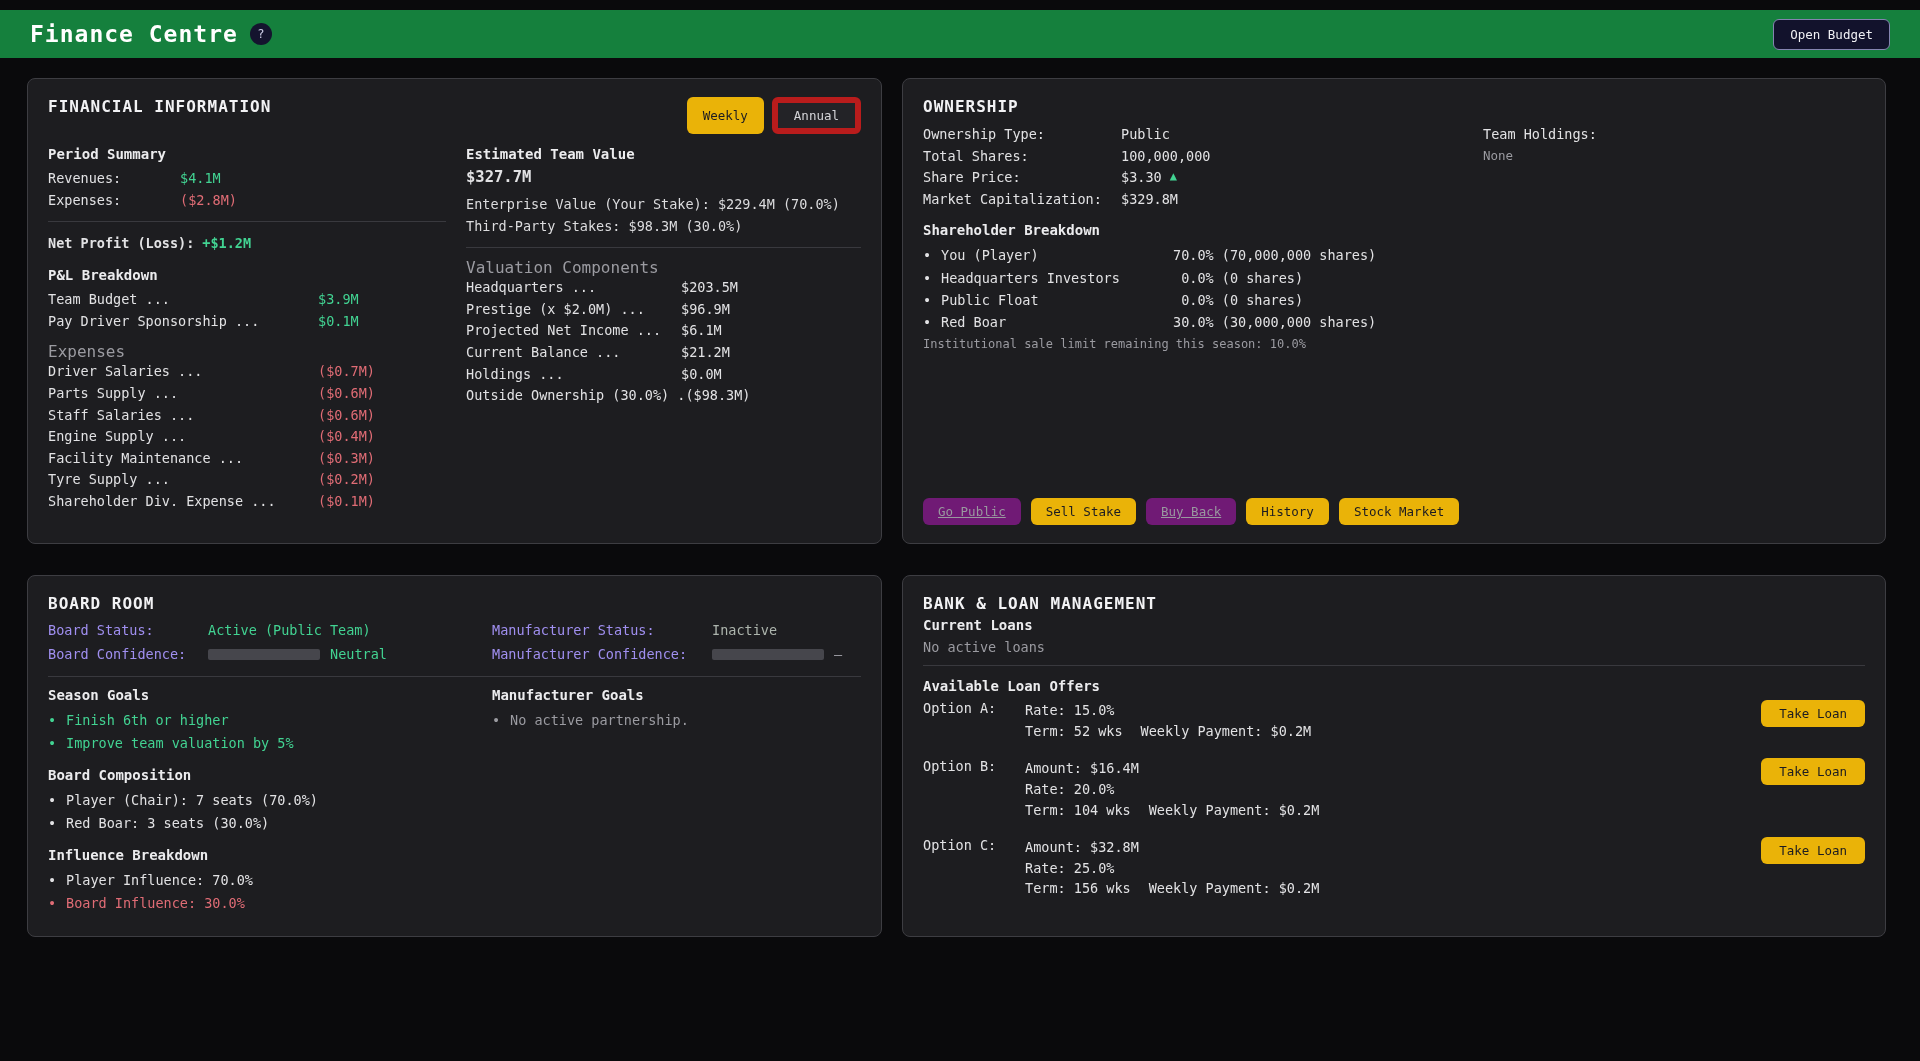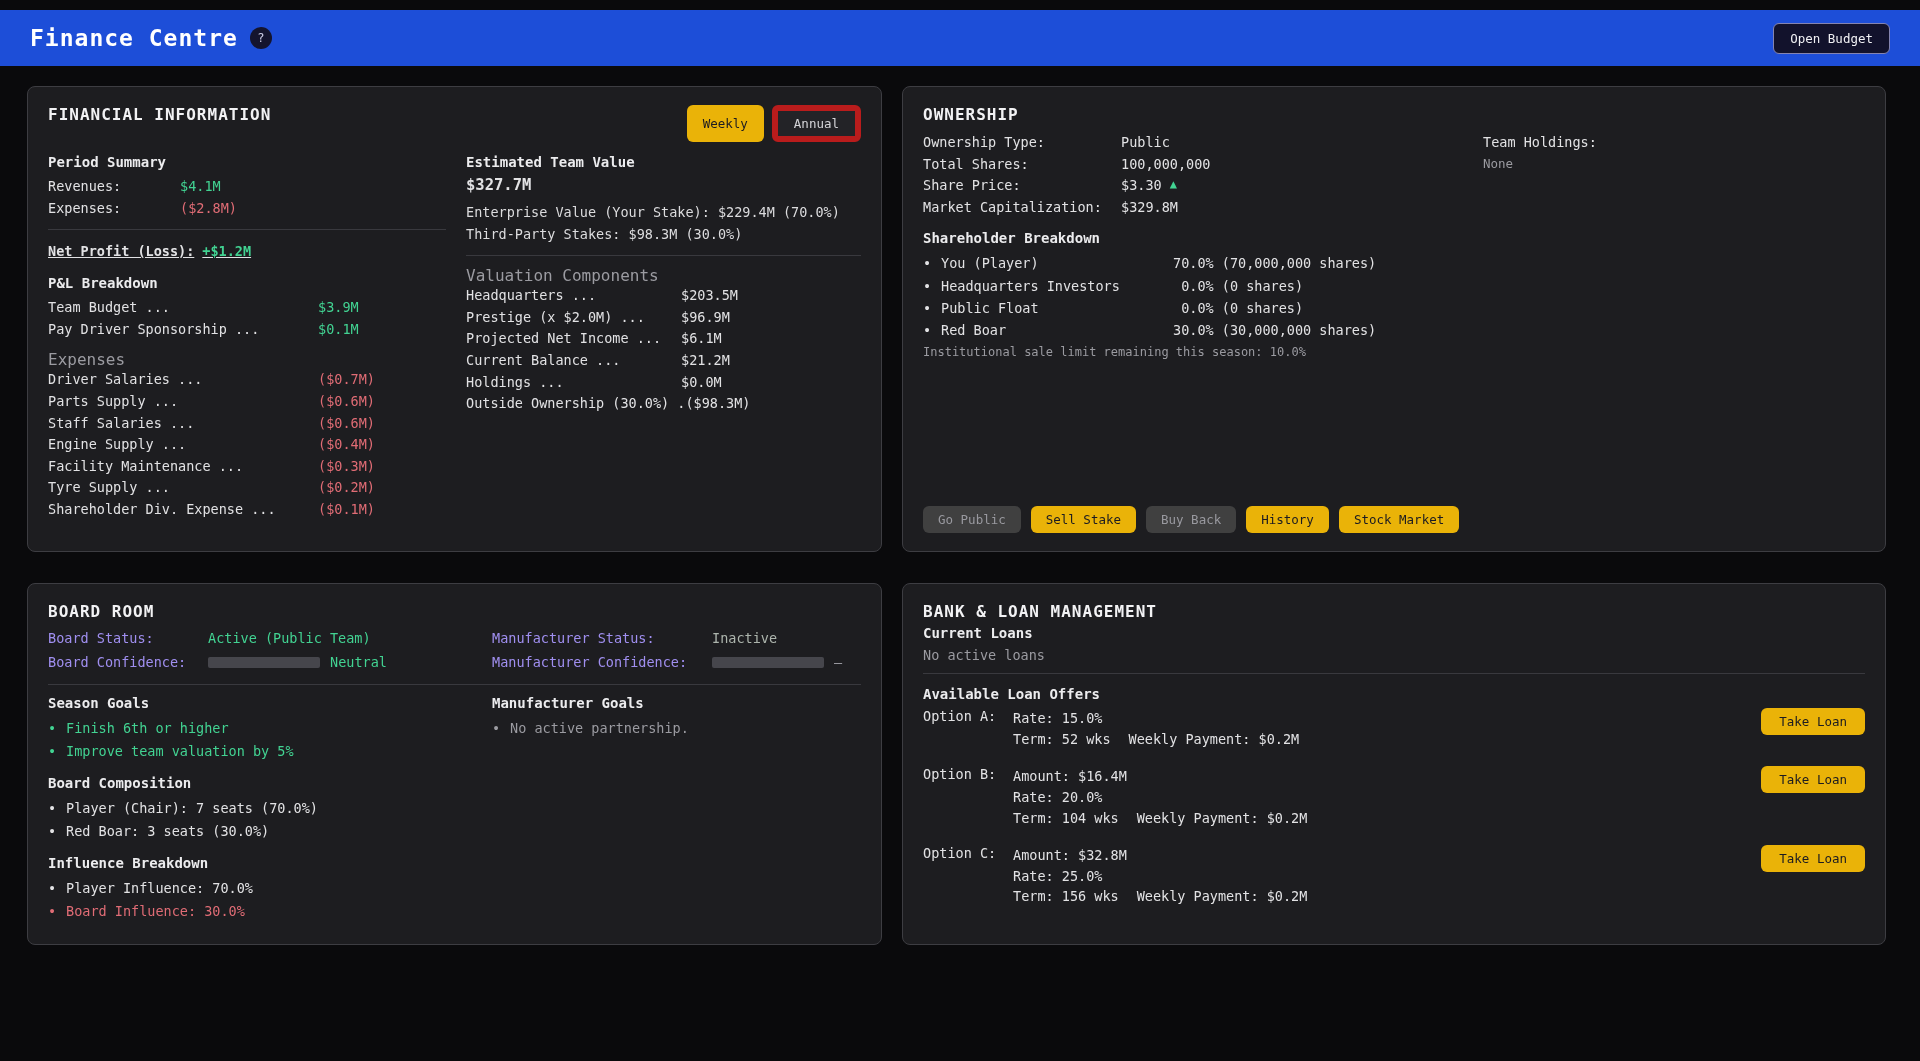--- a/index.html
+++ b/index.html
@@ -7,22 +7,22 @@
   body {
     background:#0a0a0c;
     color:#e2e2e4;
     font-family:"DejaVu Sans Mono", monospace;
     font-size:13.5px;
   }
 
   
   .topbar {
     margin-top:10px;
-    height:56px;
-    background:#1d4ed8;
+    height:48px;
+    background:#15803d;
     display:flex; align-items:center; justify-content:space-between;
     padding:0 30px;
   }
   .title-wrap { display:flex; align-items:center; gap:12px; }
   .page-title { font-size:23px; font-weight:bold; color:#ffffff; letter-spacing:1px; }
   .help-badge {
     width:22px; height:22px; border-radius:50%;
     background:#14142e; color:#cfcfe8;
     display:flex; align-items:center; justify-content:center;
     font-size:12px; cursor:pointer;
@@ -72,30 +72,30 @@
   .w198 .lbl { min-width:198px; }
   .w160 .lbl { min-width:160px; }
   .w220 .lbl { min-width:220px; }
 
   .divider { border:0; border-top:1px solid #39393e; margin:10px 0; }
 
   
   .fi-cols { display:flex; gap:20px; }
   .fi-left { flex:0 0 398px; }
   .fi-right { flex:1; }
-  .net-row { margin:4px 0 2px; font-weight:bold; line-height:1.7;text-decoration:underline; }
+  .net-row { margin:4px 0 2px; font-weight:bold; line-height:1.7; }
   .net-row .green { margin-left:8px; }
   .team-value-num { font-size:15.5px; font-weight:bold; margin:4px 0 8px; }
   .tv-line { line-height:1.6; color:#dcdcde; }
 
   .toggle-group { display:flex; gap:8px; }
   .btn.sm { padding:5px 16px; font-size:12.5px; }
   .btn.lav { background:#eab308; color:#1b1b22; }
   .btn.darkbtn { background:#232327; color:#d4d4d8; border:6px solid #b91c1c; }
-  .btn.disabled { background:#404040; color:#99999f; }
+  .btn.disabled { background:#701a75; color:#99999f;text-decoration:underline; }
 
   
   .own-top { display:flex; }
   .own-info { flex:0 0 560px; }
   .holdings-block { line-height:1.6; }
   .holdings-val { font-size:12.5px; }
   .price-arrow { margin-left:8px; font-size:12px; }
   .sh-row { display:flex; line-height:1.65; }
   .sh-row .dot { width:18px; flex:0 0 18px; }
   .sh-row .name { flex:0 0 232px; }
@@ -110,21 +110,21 @@
   .bar {
     display:inline-block; width:112px; height:11px;
     background:#46464c; border-radius:2px; overflow:hidden;
     margin-right:10px; flex:0 0 112px;
   }
   .bar .fill { height:100%; background:#2ec8c8; border-radius:2px; }
   .b-row { display:flex; line-height:1.7; }
   .b-row .dot { width:18px; flex:0 0 18px; }
 
   
-  .offer { display:grid; grid-template-columns:90px 1fr 130px; margin-bottom:16px; }
+  .offer { display:grid; grid-template-columns:90px 1fr 130px; margin-bottom:16px;gap:12px; }
   .offer .lines { line-height:1.55; }
   .offer .line3 { display:flex; gap:18px; }
   .offer .btn-cell { display:flex; justify-content:flex-end; align-items:flex-start; }
   .btn.take { padding:6px 18px; font-size:12.5px; }
 </style>
 </head>
 <body>
 
 <header class="topbar">
   <div class="title-wrap">

